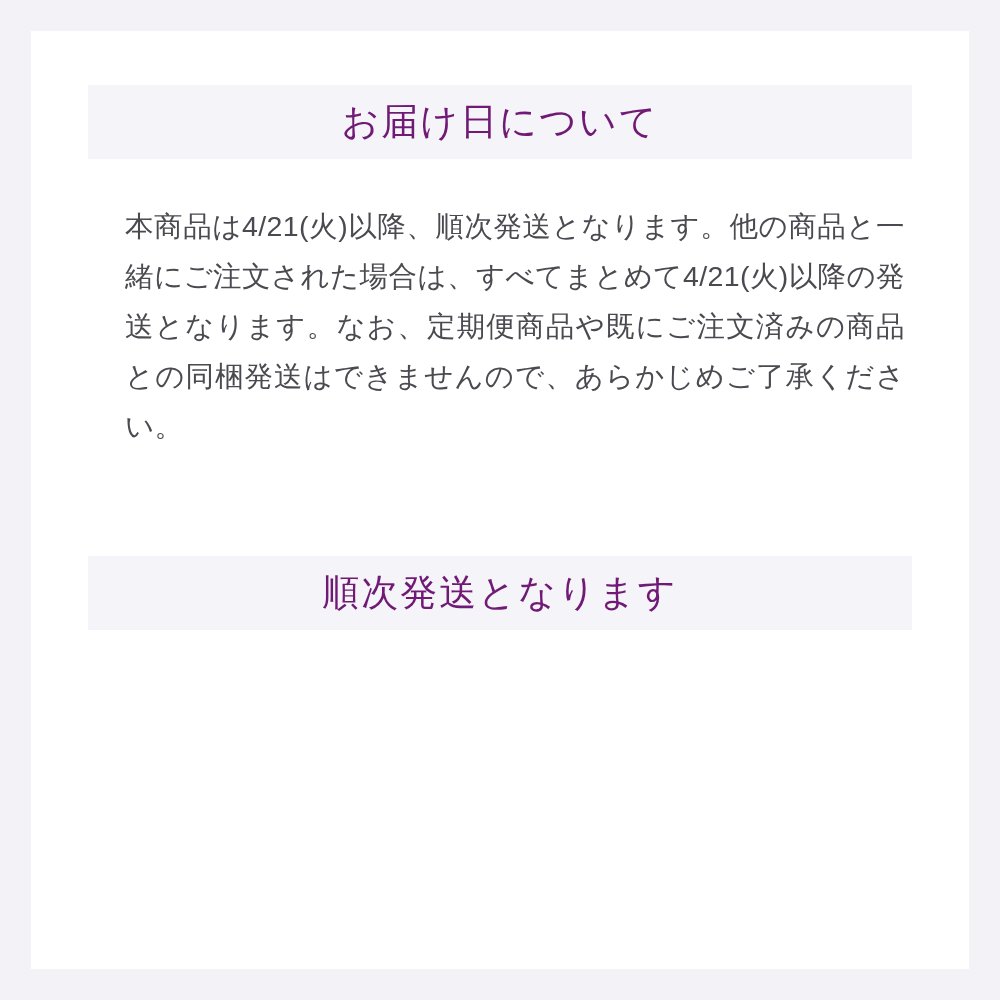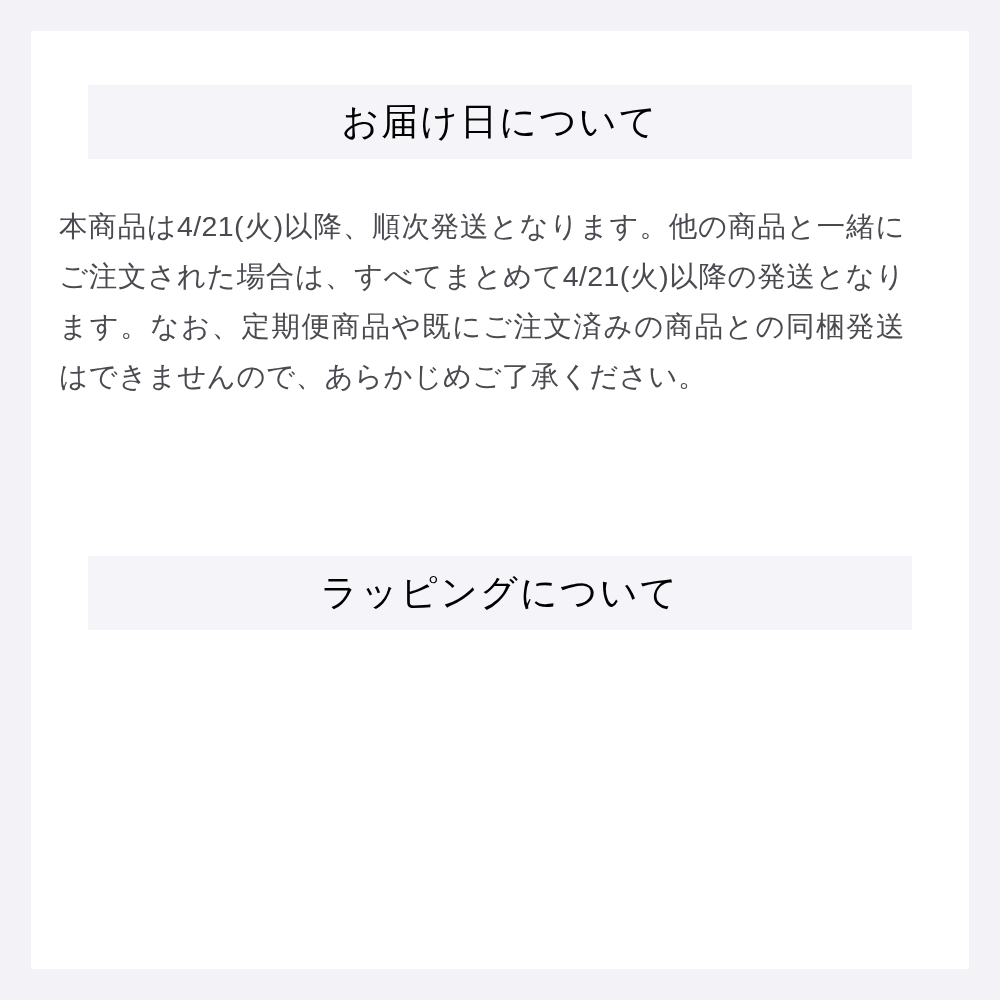--- a/index.html
+++ b/index.html
@@ -22,34 +22,34 @@
     background: #ffffff;
     box-sizing: border-box;
   }
   .section {
     position: absolute;
     left: 0;
     width: 100%;
   }
   .section-heading {
     background: #f5f4f9;
-    color: #000000;
+    color: #701a75;
     font-size: 37px;
     line-height: 74px;
     height: 74px;
     text-align: center;
     letter-spacing: 2px;
     font-weight: 400;
     margin: 0 57px;
     box-sizing: content-box;
     width: calc(100% - 114px);
     font-family: Liberation Serif, serif;
   }
   .section-body {
-    margin: 0 64px 0 28px;
+    margin: 0 64px 0 94px;
     color: #4a4a50;
     font-size: 28.5px;
     line-height: 50px;
     letter-spacing: 0.4px;
     text-align: justify;
     font-weight: 400;
     white-space: pre-wrap;
   }
   #sec-delivery { top: 54px; }
   #sec-delivery .section-body { margin-top: 42px; }
@@ -60,16 +60,16 @@
 <body>
 
 <div class="page">
 
   <div class="section" id="sec-delivery">
     <div class="section-heading">お届け日について</div>
     <div class="section-body">本商品は4/21(火)以降、順次発送となります。他の商品と一緒にご注文された場合は、すべてまとめて4/21(火)以降の発送となります。なお、定期便商品や既にご注文済みの商品との同梱発送はできませんので、あらかじめご了承ください。</div>
   </div>
 
   <div class="section" id="sec-wrapping">
-    <div class="section-heading">ラッピングについて</div>
+    <div class="section-heading">順次発送となります</div>
   </div>
 
 </div>
 
 </body></html>

